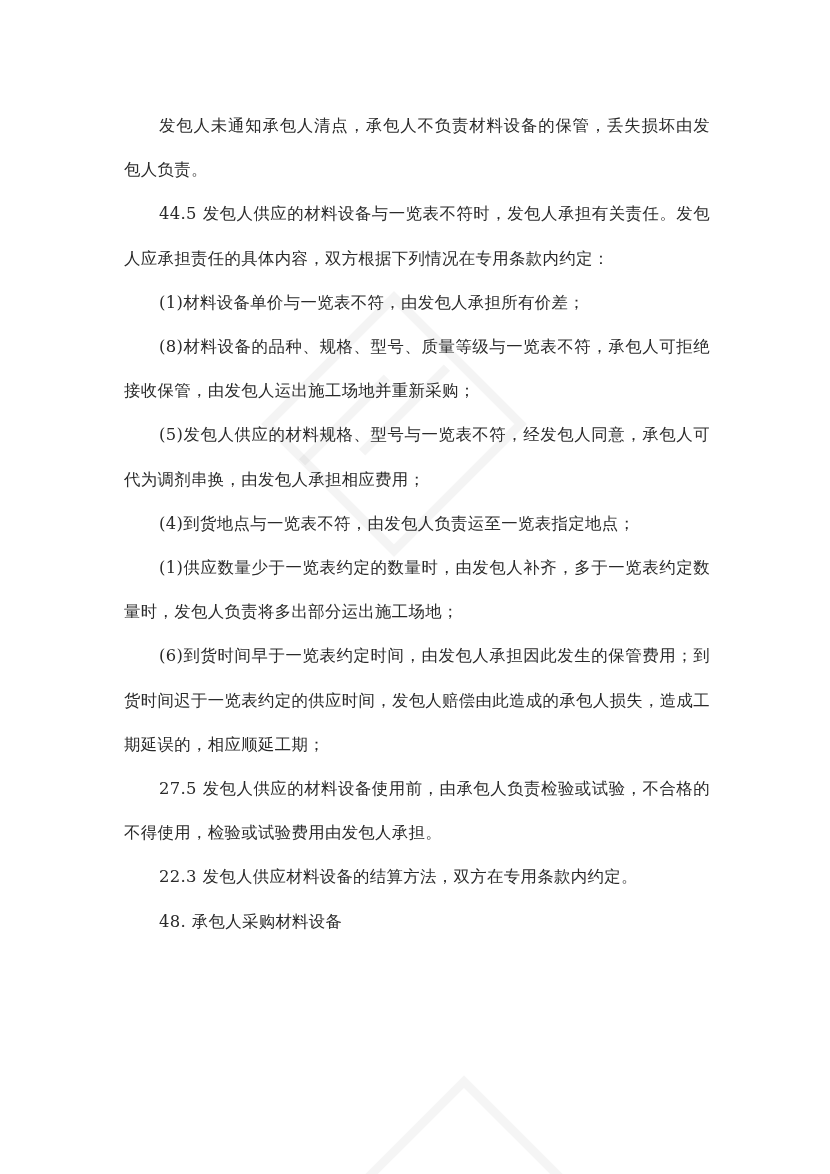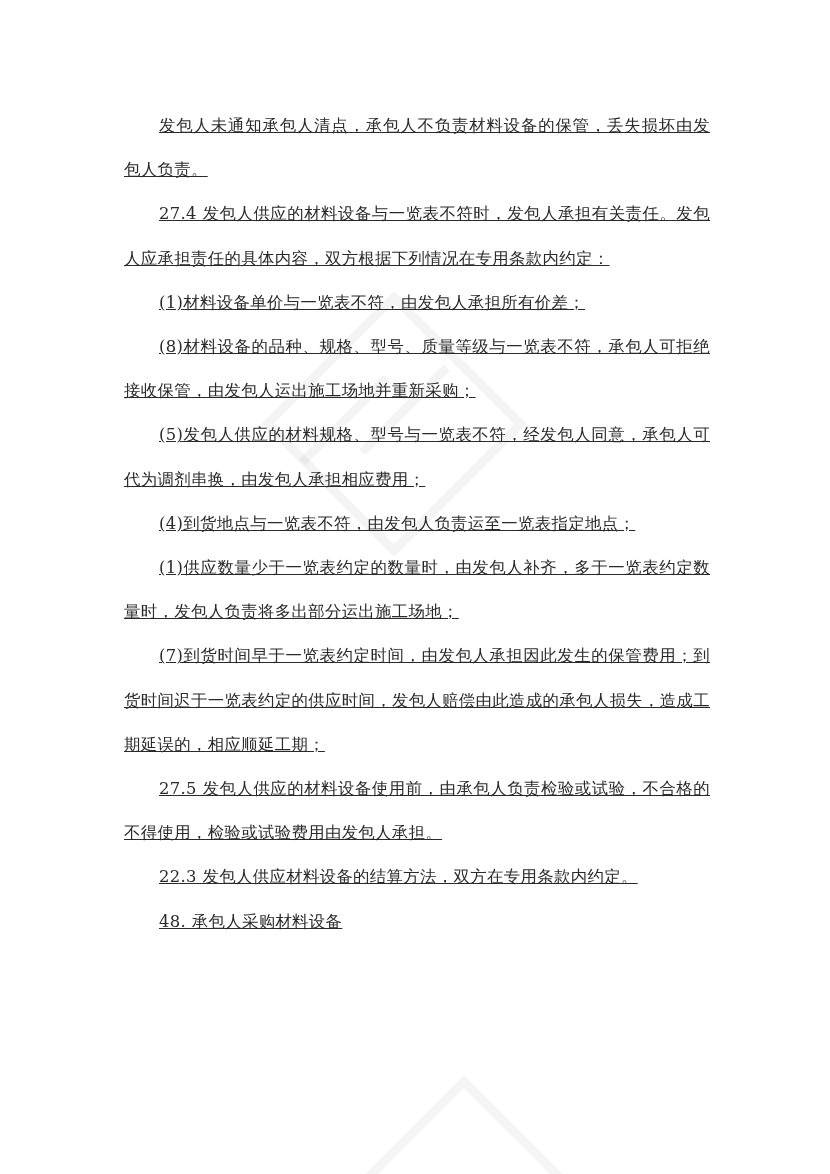--- a/index.html
+++ b/index.html
@@ -5,21 +5,20 @@
     html, body { margin: 0; padding: 0; background: #ffffff; }
     body {
       width: 830px; height: 1174px; position: relative; overflow: hidden;
       font-family: "DejaVu Serif", "Liberation Serif", serif;
       color: #2a2a2a;
     }
     .page {
       position: absolute; left: 124px; top: 104px; width: 586px;
       font-size: 16.4px; line-height: 44.2px;
       letter-spacing: 0.35px;
-      text-decoration: underline;
     }
     .para { margin: 0; text-indent: 35px; text-align: justify; }
     .watermark {
       position: absolute; pointer-events: none;
       border: 9px solid rgba(0,0,0,0.045);
     }
     .wm1 { left: 300px; top: 330px; width: 170px; height: 170px; transform: rotate(45deg); }
     .wm-stroke {
       position: absolute; background: rgba(0,0,0,0.045); pointer-events: none;
     }
@@ -28,23 +27,23 @@
 </head>
 <body>
 
 <div class="watermark wm1"></div>
 <div class="wm-stroke" style="left:340px;top:360px;width:9px;height:120px;transform:rotate(45deg);"></div>
 <div class="wm-stroke" style="left:400px;top:350px;width:9px;height:120px;transform:rotate(45deg);"></div>
 <div class="wm2"></div>
 
 <div class="page">
   <p class="para">发包人未通知承包人清点，承包人不负责材料设备的保管，丢失损坏由发包人负责。</p>
-  <p class="para">27.4 发包人供应的材料设备与一览表不符时，发包人承担有关责任。发包人应承担责任的具体内容，双方根据下列情况在专用条款内约定：</p>
+  <p class="para">44.5 发包人供应的材料设备与一览表不符时，发包人承担有关责任。发包人应承担责任的具体内容，双方根据下列情况在专用条款内约定：</p>
   <p class="para">(1)材料设备单价与一览表不符，由发包人承担所有价差；</p>
   <p class="para">(8)材料设备的品种、规格、型号、质量等级与一览表不符，承包人可拒绝接收保管，由发包人运出施工场地并重新采购；</p>
   <p class="para">(5)发包人供应的材料规格、型号与一览表不符，经发包人同意，承包人可代为调剂串换，由发包人承担相应费用；</p>
   <p class="para">(4)到货地点与一览表不符，由发包人负责运至一览表指定地点；</p>
   <p class="para">(1)供应数量少于一览表约定的数量时，由发包人补齐，多于一览表约定数量时，发包人负责将多出部分运出施工场地；</p>
-  <p class="para">(7)到货时间早于一览表约定时间，由发包人承担因此发生的保管费用；到货时间迟于一览表约定的供应时间，发包人赔偿由此造成的承包人损失，造成工期延误的，相应顺延工期；</p>
+  <p class="para">(6)到货时间早于一览表约定时间，由发包人承担因此发生的保管费用；到货时间迟于一览表约定的供应时间，发包人赔偿由此造成的承包人损失，造成工期延误的，相应顺延工期；</p>
   <p class="para">27.5 发包人供应的材料设备使用前，由承包人负责检验或试验，不合格的不得使用，检验或试验费用由发包人承担。</p>
   <p class="para">22.3 发包人供应材料设备的结算方法，双方在专用条款内约定。</p>
   <p class="para">48. 承包人采购材料设备</p>
 </div>
 
 </body></html>

